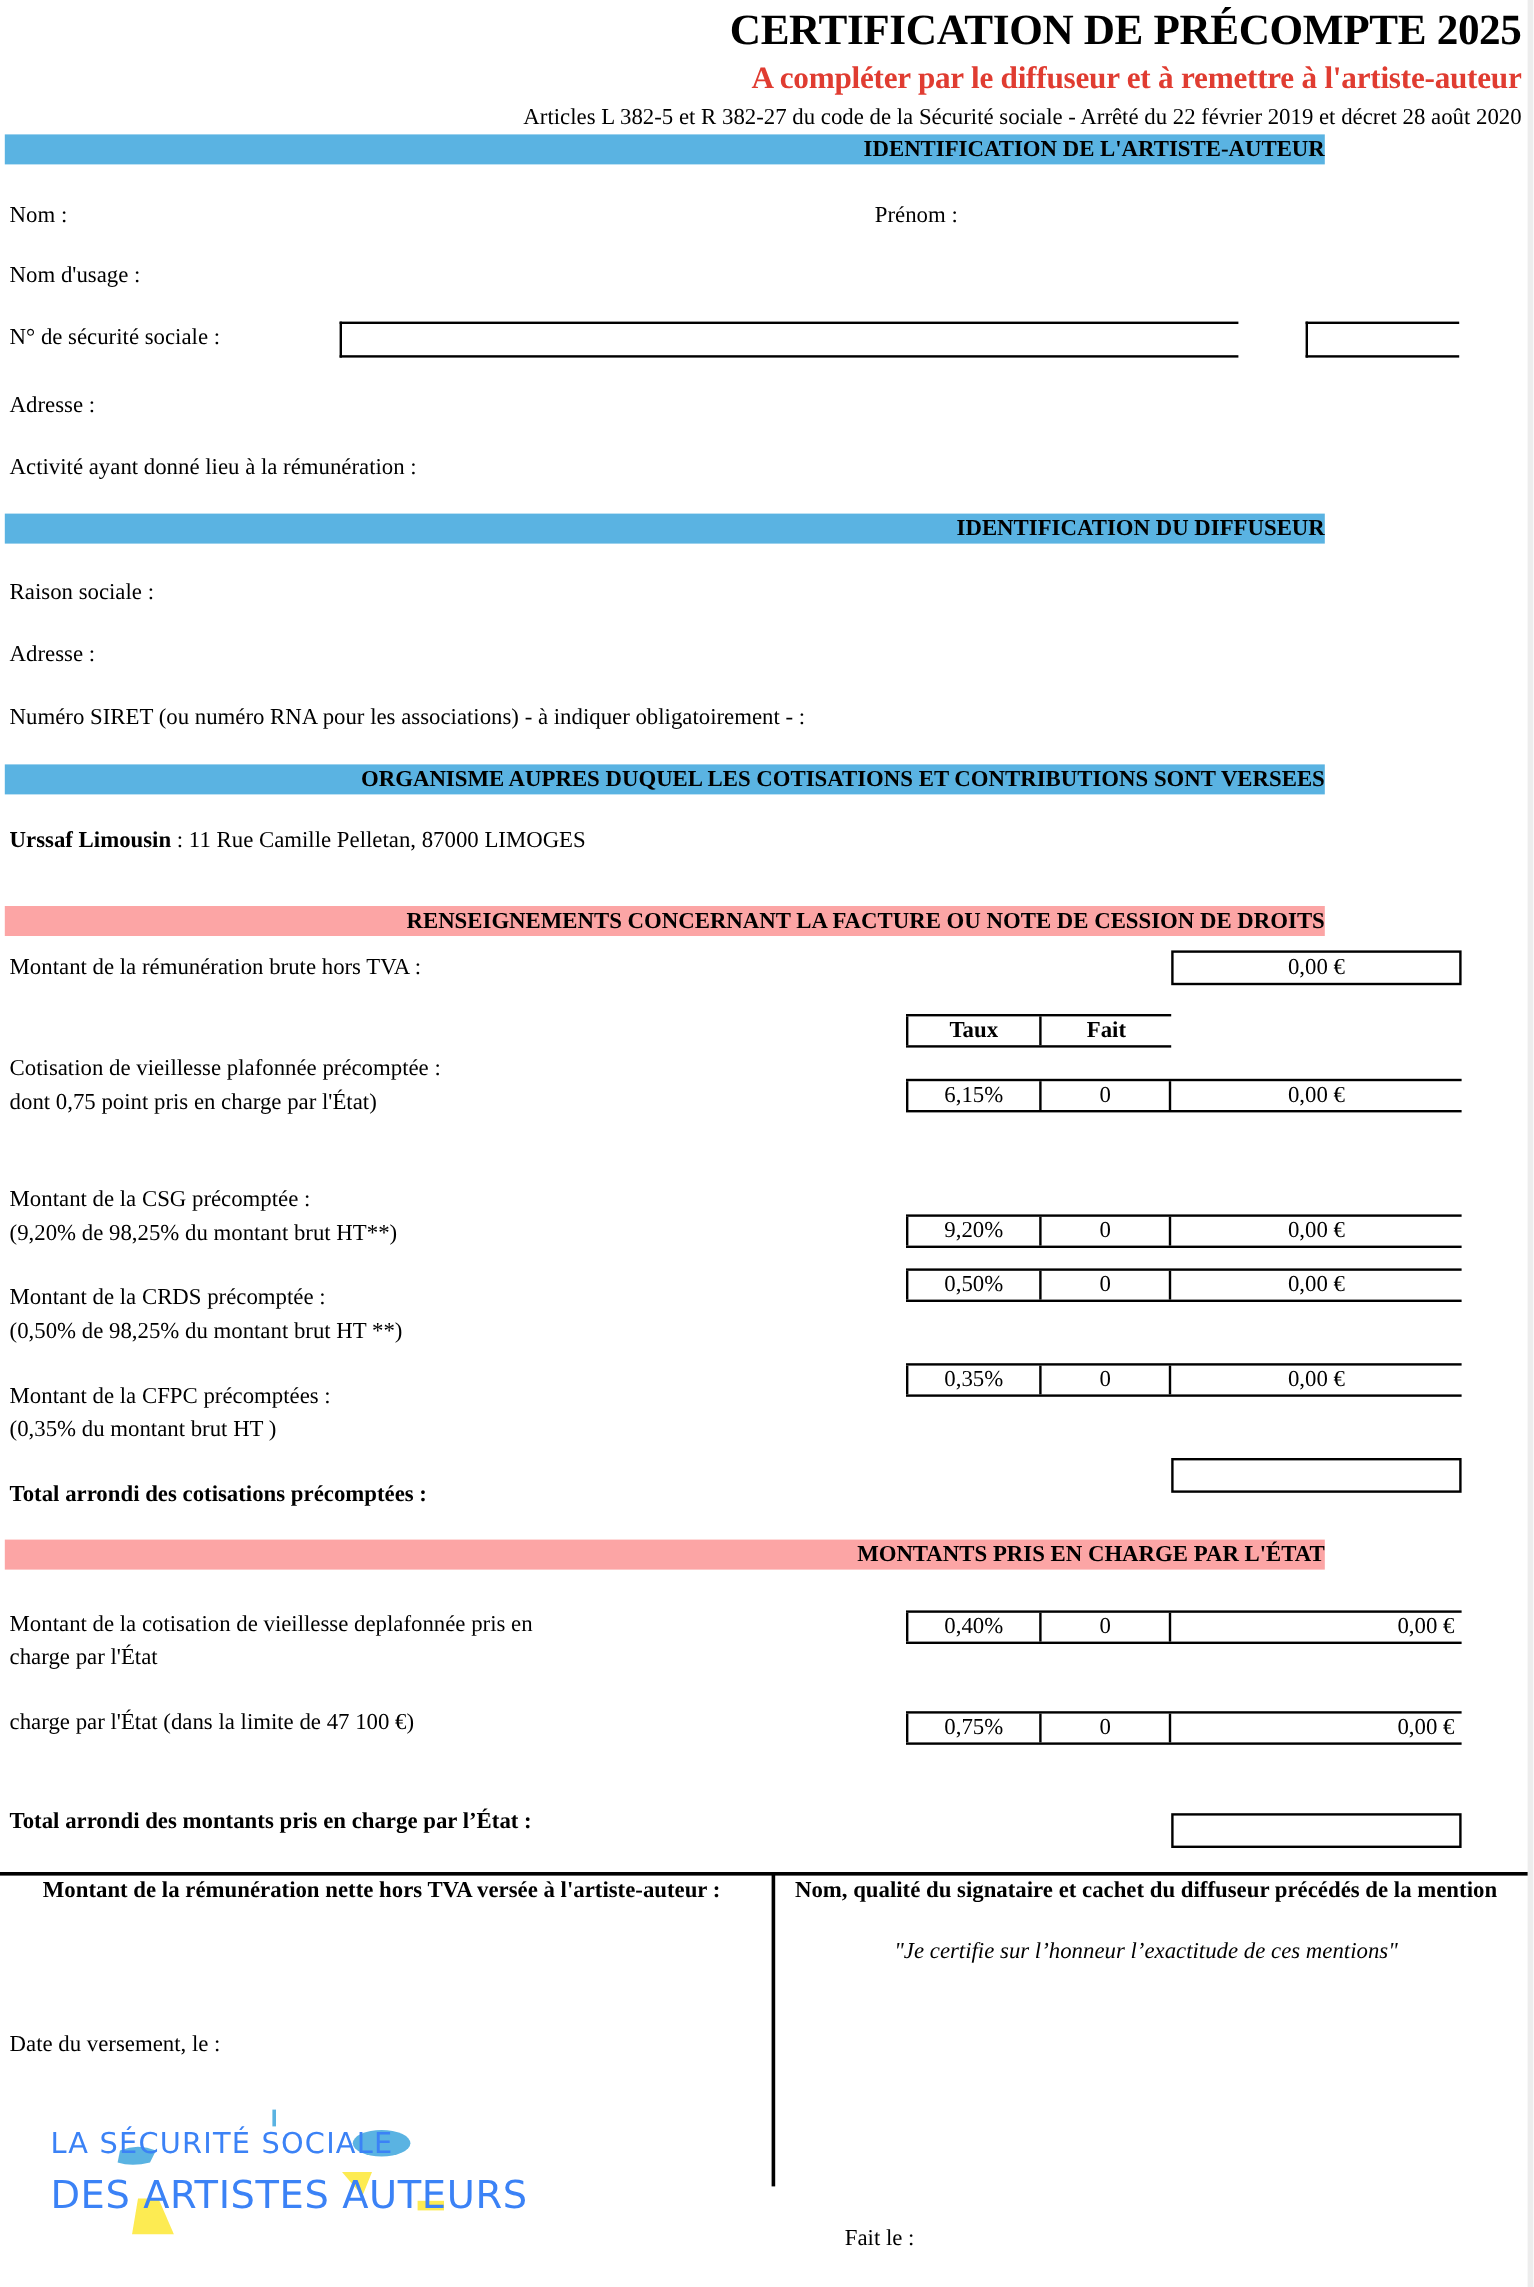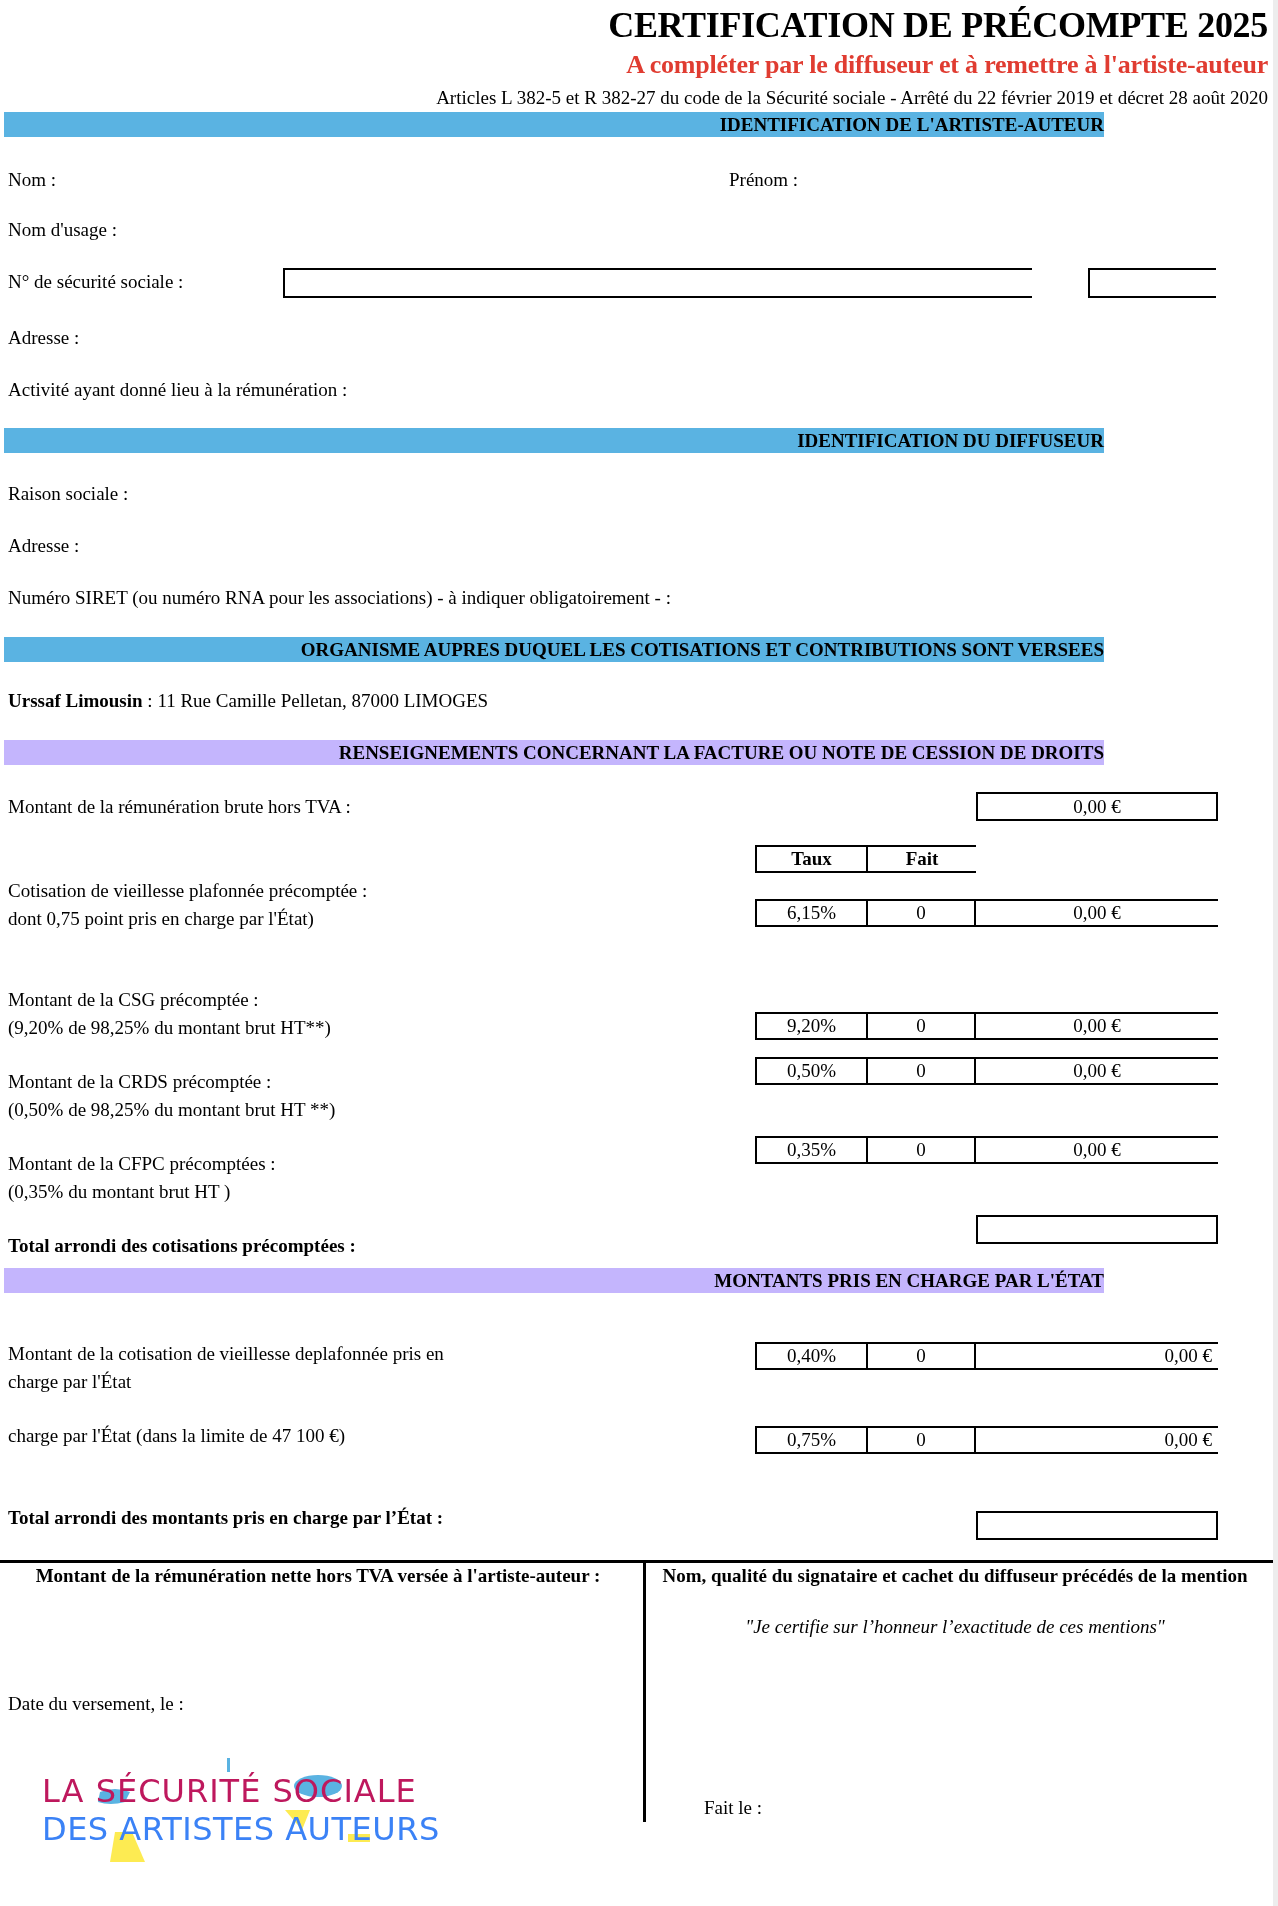--- a/index.html
+++ b/index.html
@@ -5,21 +5,21 @@
   html, body { margin:0; padding:0; background:#ffffff; }
   body { width:1278px; height:1906px; position:relative; overflow:hidden;
          font-family:"Liberation Serif", "DejaVu Serif", serif; color:#000; }
   .abs { position:absolute; white-space:nowrap; }
   .title { right:10px; top:4px; font-size:36px; font-weight:bold; letter-spacing:-0.3px; }
   .subtitle { right:10px; top:50px; font-size:26px; font-weight:bold; color:#e03c31; letter-spacing:-0.2px; }
   .articles { right:10px; top:87px; font-size:19px; }
   .bar { position:absolute; left:4px; width:1100px; height:25px; display:flex; align-items:center; justify-content:flex-end;
          font-weight:bold; font-size:19px; }
   .blue { background:#5ab3e2; }
-  .yellow { background:#c4b5fd; }
+  .yellow { background:#fca5a5;margin-top:15px; }
   .label { position:absolute; left:8px; font-size:19px; line-height:28px; white-space:nowrap; }
   .label.bold { font-weight:bold; }
   .box { position:absolute; border:2.5px solid #000; box-sizing:border-box; }
   .noright { border-right:none; }
   .row { position:absolute; left:755px; height:28px; width:463px; display:flex; box-sizing:border-box;
          border-top:2.5px solid #000; border-bottom:2.5px solid #000; }
   .row .c { display:flex; align-items:center; justify-content:center; font-size:19px; box-sizing:border-box; }
   .row .c1 { width:113px; border-left:2.5px solid #000; border-right:2.5px solid #000; }
   .row .c2 { width:108px; border-right:2.5px solid #000; }
   .row .c3 { flex:1; }
@@ -153,30 +153,30 @@
 <div class="valbox" style="top:1511px;"></div>
 
 <div class="sep"></div>
 <div class="vsep"></div>
 
 <div class="bottom-left-title">Montant de la rémunération nette hors TVA versée à l'artiste-auteur :</div>
 <div class="label" style="top:1690px;">Date du versement, le :</div>
 
 <div class="bottom-right-title">Nom, qualité du signataire et cachet du diffuseur précédés de la mention</div>
 <div class="mention">"Je certifie sur l’honneur l’exactitude de ces mentions"</div>
-<div class="label" style="top:1794px; left:704px;">Fait le :</div>
+<div class="label" style="top:1852px; left:704px;">Fait le :</div>
 
 <div class="logo">
   <svg width="410" height="110" viewBox="0 0 410 110">
 
     <path d="M60 40 Q75 34 90 40 L85 50 Q70 54 58 50 Z" fill="#5ab3e2"></path>
     <rect x="187" y="6" width="3" height="14" fill="#5ab3e2"></rect>
     <ellipse cx="278" cy="34" rx="24" ry="11" fill="#5ab3e2"></ellipse>
 
     <polygon points="75,80 70,110 105,110 92,80" fill="#fdeb52"></polygon>
     <polygon points="245,58 270,58 262,78" fill="#fdeb52"></polygon>
     <rect x="308" y="82" width="22" height="8" fill="#fdeb52"></rect>
   </svg>
-  <div class="abs" style="left:2px; top:20px; font-family:'DejaVu Sans', sans-serif; font-size:32px; letter-spacing:1px; color:#be185d;">LA SÉCURITÉ SOCIALE</div>
+  <div class="abs" style="left:2px; top:20px; font-family:'DejaVu Sans', sans-serif; font-size:24px; letter-spacing:1px; color:#3b82f6;">LA SÉCURITÉ SOCIALE</div>
   <div class="abs" style="left:2px; top:58px; font-family:'DejaVu Sans', sans-serif; font-size:32px; letter-spacing:0.5px; color:#3b82f6;">DES ARTISTES AUTEURS</div>
 </div>
 
 <div class="scrollbar"></div>
 
 </body></html>

